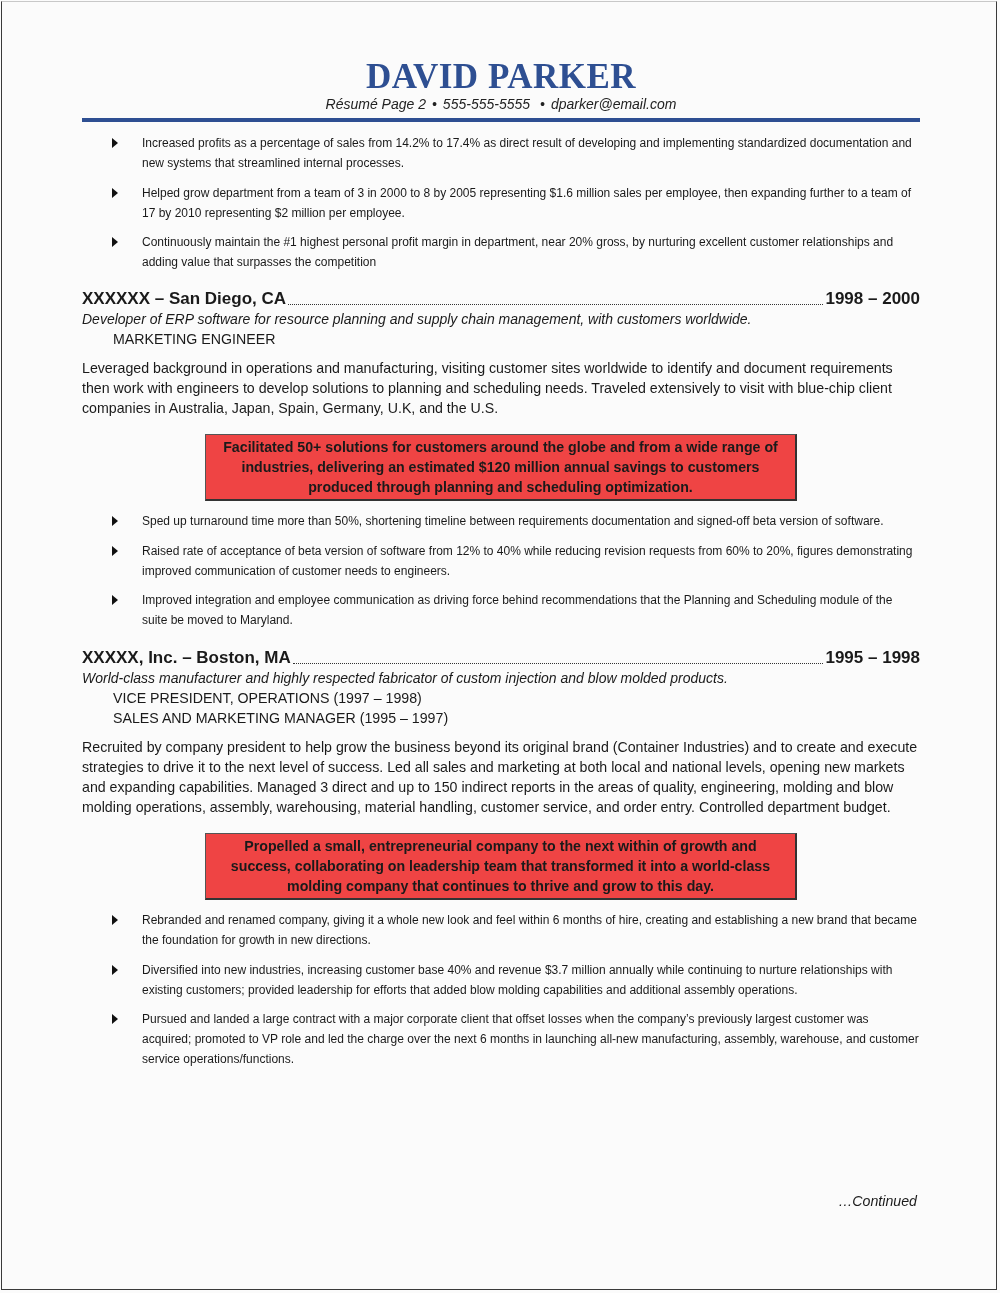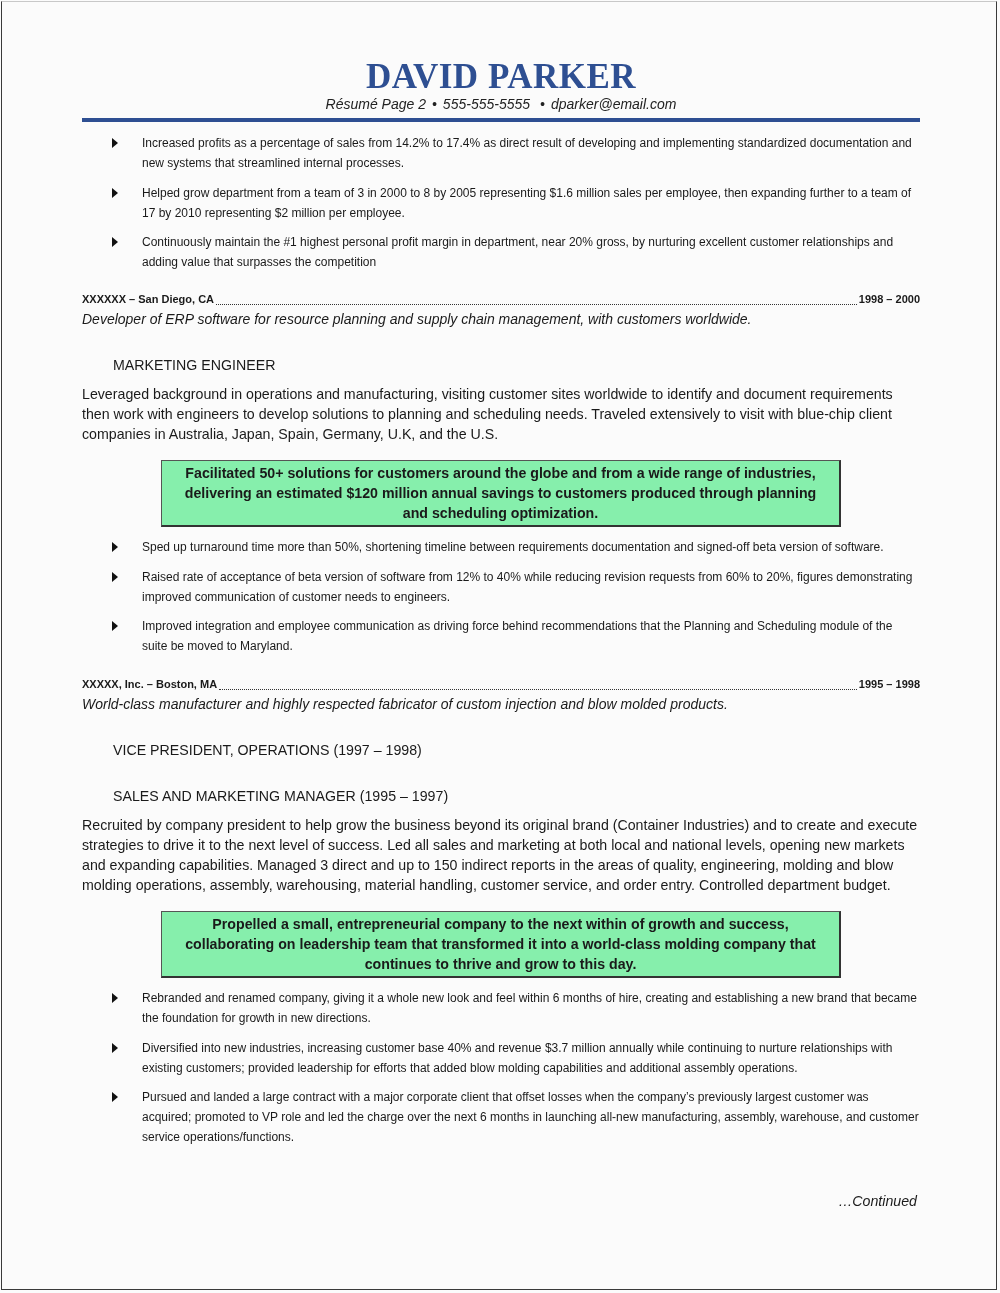--- a/index.html
+++ b/index.html
@@ -70,48 +70,47 @@
       top: 5px;
       width: 0; height: 0;
       border-top: 5px solid transparent;
       border-bottom: 5px solid transparent;
       border-left: 6px solid #111;
     }
     .job-head {
       display: flex;
       align-items: flex-end;
       font-weight: bold;
-      font-size: 11px;
+      font-size: 17px;
       line-height: 20px;
     }
     .job-head .leader {
       flex: 1;
       border-bottom: 1.5px dotted #333;
       margin: 0 2px 4px 2px;
     }
     .tagline {
       font-style: italic;
       font-size: 14px;
       line-height: 20px;
     }
     .role {
       font-size: 14.2px;
       line-height: 20px;
       padding-left: 31px;
       text-transform: uppercase;
-      margin-top: 26px;
     }
     .para {
       font-size: 14.2px;
       line-height: 20px;
     }
     .callout {
       margin: 0 auto;
-      width: 680px;
-      background: #86efac;
+      width: 592px;
+      background: #ef4444;
       border: 1px solid #555;
       border-right: 2px solid #333;
       border-bottom: 2px solid #333;
       font-weight: bold;
       font-size: 14.2px;
       line-height: 20px;
       text-align: center;
       padding: 2px 10px 2px 10px;
       box-sizing: border-box;
     }

